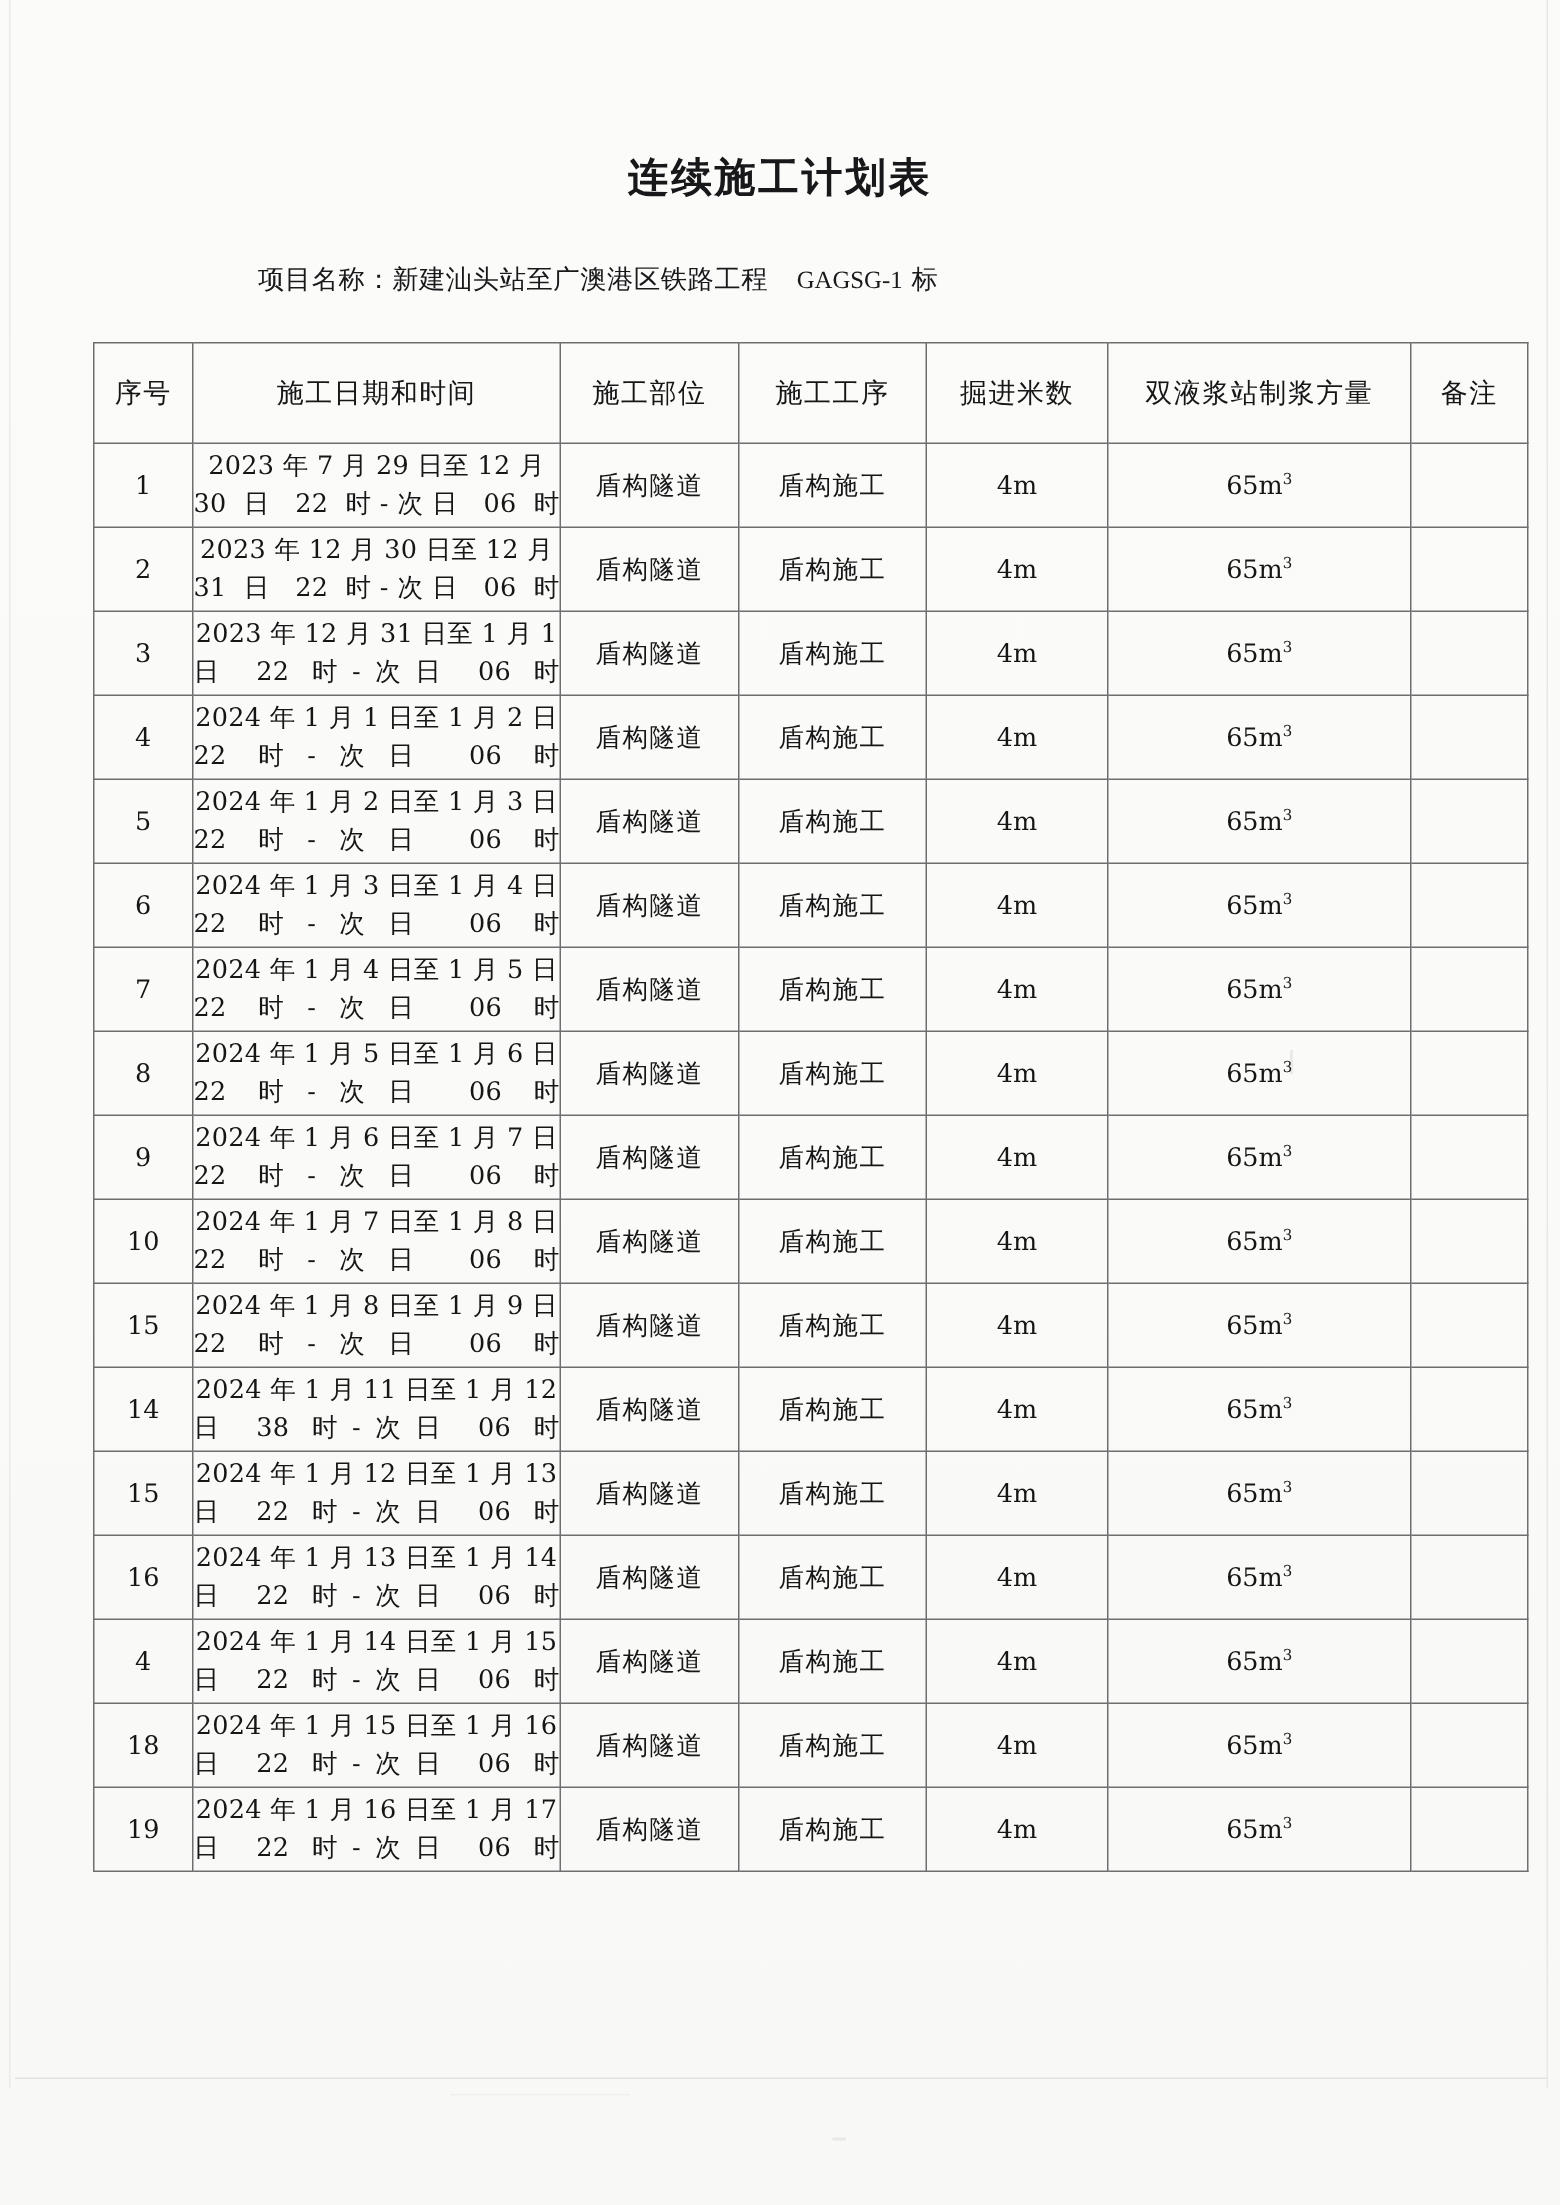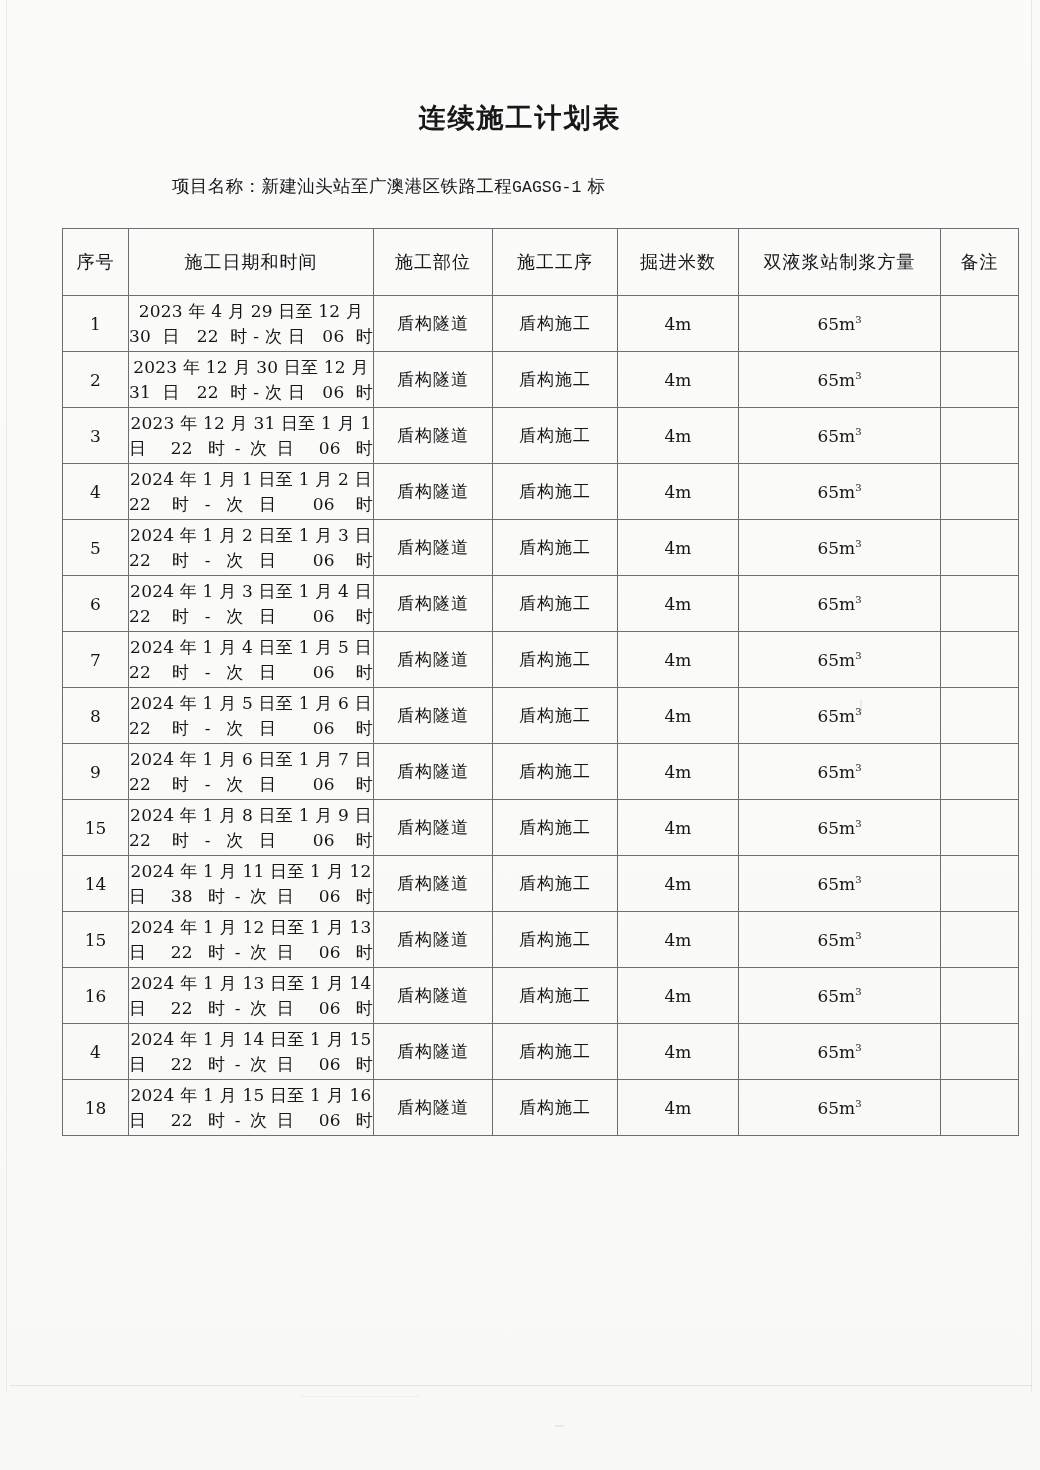--- a/index.html
+++ b/index.html
@@ -57,23 +57,24 @@
   #project-line {
     position: absolute;
     left: 172px; top: 174px;
     font-size: 17.5px;
     color: #19191b;
     letter-spacing: 0.4px;
     white-space: nowrap;
     font-family: "DejaVu Serif", "Liberation Serif", serif;
   }
   #project-line .lat {
-    font-family: Liberation Mono, monospace;
+    font-family: Liberation Serif, serif;
     letter-spacing: 0px;
     font-size: 16.5px;
+    margin-left: 19px;
   }
 
   
   table.plan {
     position: absolute;
     left: 62px;
     top: 228px;
     width: 956px;
     border-collapse: collapse;
     table-layout: fixed;
@@ -155,21 +156,21 @@
         <th>施工部位</th>
         <th>施工工序</th>
         <th>掘进米数</th>
         <th>双液浆站制浆方量</th>
         <th>备注</th>
       </tr>
     </thead>
     <tbody id="plan-body">
         <tr>
           <td class="c-idx">1</td>
-          <td class="c-date">2023 年 4 月 29 日至 12 月 30 日 22 时-次日 06 时</td>
+          <td class="c-date">2023 年 7 月 29 日至 12 月 30 日 22 时-次日 06 时</td>
           <td class="c-part">盾构隧道</td>
           <td class="c-proc">盾构施工</td>
           <td class="c-adv">4m</td>
           <td class="c-vol"><span>65m</span><sup>3</sup></td>
           <td class="c-note"></td>
         </tr>
         <tr>
           <td class="c-idx">2</td>
           <td class="c-date">2023 年 12 月 30 日至 12 月 31 日 22 时-次日 06 时</td>
           <td class="c-part">盾构隧道</td>
@@ -235,20 +236,29 @@
         <tr>
           <td class="c-idx">9</td>
           <td class="c-date">2024 年 1 月 6 日至 1 月 7 日 22 时-次日 06 时</td>
           <td class="c-part">盾构隧道</td>
           <td class="c-proc">盾构施工</td>
           <td class="c-adv">4m</td>
           <td class="c-vol"><span>65m</span><sup>3</sup></td>
           <td class="c-note"></td>
         </tr>
         <tr>
+          <td class="c-idx">10</td>
+          <td class="c-date">2024 年 1 月 7 日至 1 月 8 日 22 时-次日 06 时</td>
+          <td class="c-part">盾构隧道</td>
+          <td class="c-proc">盾构施工</td>
+          <td class="c-adv">4m</td>
+          <td class="c-vol"><span>65m</span><sup>3</sup></td>
+          <td class="c-note"></td>
+        </tr>
+        <tr>
           <td class="c-idx">15</td>
           <td class="c-date">2024 年 1 月 8 日至 1 月 9 日 22 时-次日 06 时</td>
           <td class="c-part">盾构隧道</td>
           <td class="c-proc">盾构施工</td>
           <td class="c-adv">4m</td>
           <td class="c-vol"><span>65m</span><sup>3</sup></td>
           <td class="c-note"></td>
         </tr>
         <tr>
           <td class="c-idx">14</td>
@@ -288,16 +298,25 @@
         </tr>
         <tr>
           <td class="c-idx">18</td>
           <td class="c-date">2024 年 1 月 15 日至 1 月 16 日 22 时-次日 06 时</td>
           <td class="c-part">盾构隧道</td>
           <td class="c-proc">盾构施工</td>
           <td class="c-adv">4m</td>
           <td class="c-vol"><span>65m</span><sup>3</sup></td>
           <td class="c-note"></td>
         </tr>
+        <tr>
+          <td class="c-idx">19</td>
+          <td class="c-date">2024 年 1 月 16 日至 1 月 17 日 22 时-次日 06 时</td>
+          <td class="c-part">盾构隧道</td>
+          <td class="c-proc">盾构施工</td>
+          <td class="c-adv">4m</td>
+          <td class="c-vol"><span>65m</span><sup>3</sup></td>
+          <td class="c-note"></td>
+        </tr>
       </tbody>
   </table>
 
 </div>
 
 </body></html>

